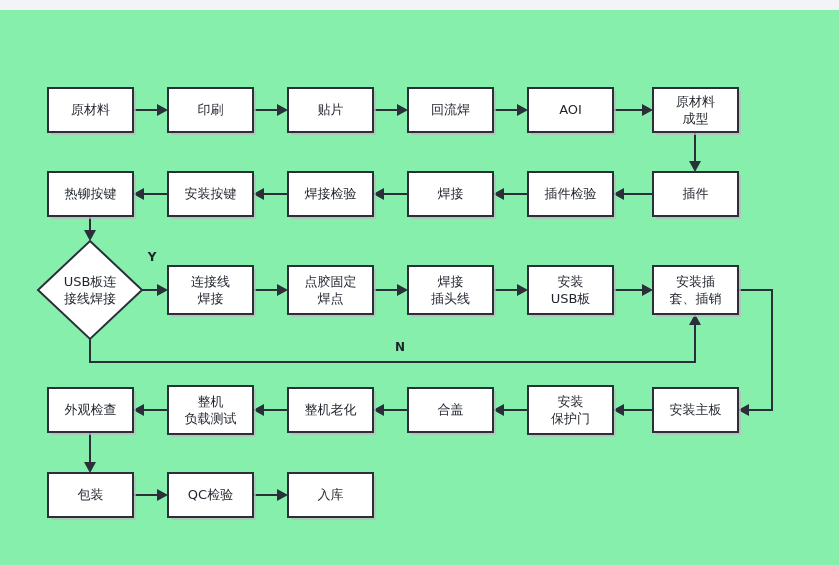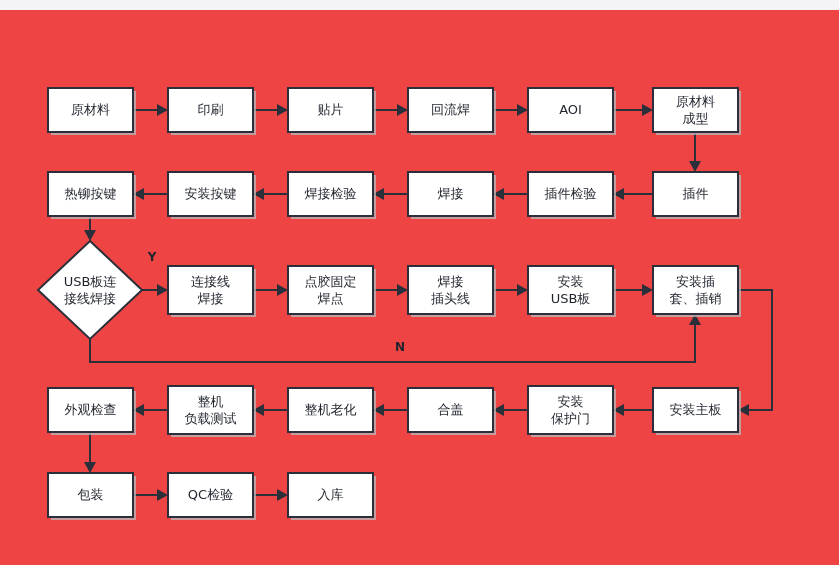--- a/index.html
+++ b/index.html
@@ -10,21 +10,21 @@
   body {
     width: 839px;
     height: 565px;
     overflow: hidden;
     font-family: "DejaVu Sans", "Liberation Sans", sans-serif;
   }
   #canvas {
     position: relative;
     width: 839px;
     height: 565px;
-    background: #ef4444;
+    background: #86efac;
   }
   #topband {
     position: absolute;
     left: 0; top: 0;
     width: 839px; height: 10px;
     background: #f4f4f8;
   }
   svg#flow {
     position: absolute;
     left: 0; top: 0;

